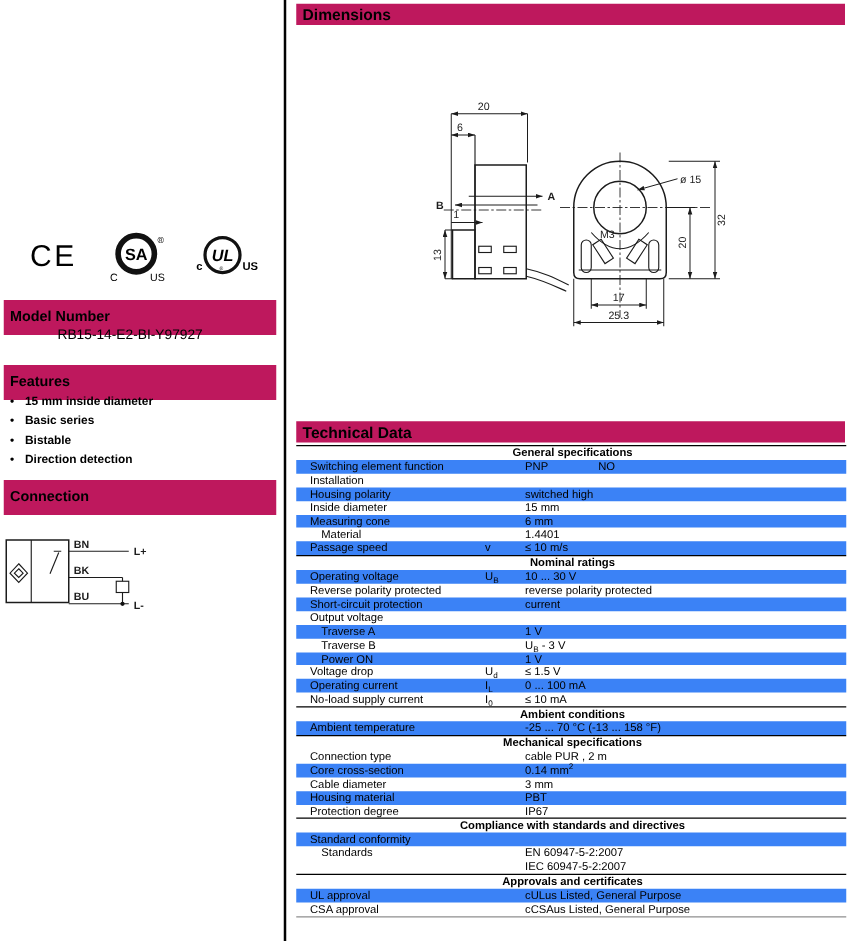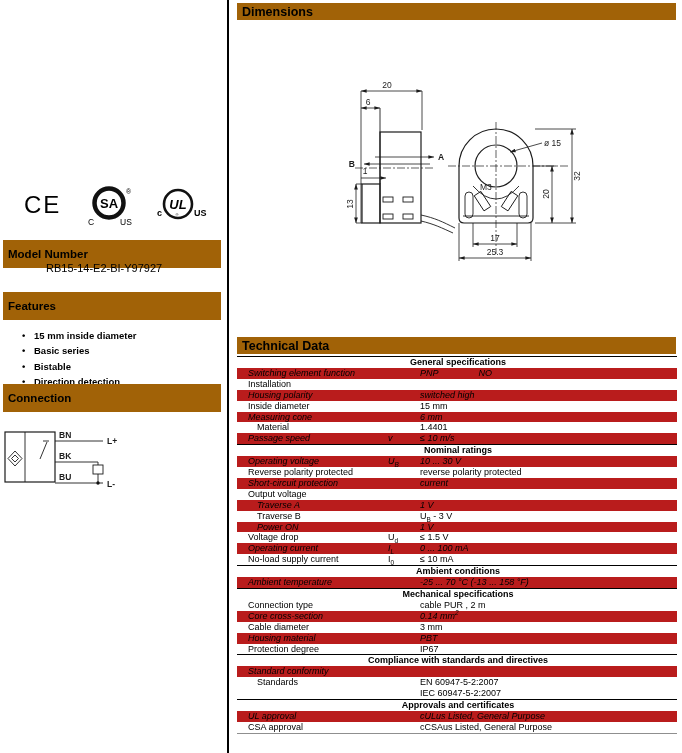--- a/index.html
+++ b/index.html
@@ -2,35 +2,35 @@
 <html><head>
 <meta charset="utf-8">
 <style>
   html,body{margin:0;padding:0;}
   body{
     width:682px;height:753px;position:relative;background:#fff;
     font-family:"Liberation Sans",sans-serif;color:#000;overflow:hidden;
   }
   .abs{position:absolute;}
   #divider{left:227px;top:0;width:2px;height:753px;background:#000;}
-  .bar{background:#a16207;font-weight:bold;display:flex;align-items:center;
+  .bar{background:#be185d;font-weight:bold;display:flex;align-items:center;
        padding-left:5px;box-sizing:border-box;}
   .bar-left{left:3px;width:218px;height:28px;font-size:11.5px;}
   .bar-right{left:237px;width:439px;height:17px;font-size:12.5px;}
   #model-value{left:6px;top:262px;font-weight:normal;font-size:11px;padding-left:40px;}
-  #features-list{left:6px;top:314px;margin:14px;padding:0;list-style:none;
+  #features-list{left:6px;top:314px;margin:0;padding:0;list-style:none;
                  font-weight:bold;font-size:9.5px;width:212px;}
   #features-list li{position:relative;padding-left:14px;line-height:15.3px;}
   #features-list li::before{content:"•";position:absolute;left:2px;}
   
   #techtable{left:237px;top:356px;width:440px;font-size:9px;}
   .sec-h{border-top:1px solid #000;font-weight:bold;height:11px;line-height:11px;
          padding-left:2px;text-align:center;}
   .row{display:flex;height:10.9px;line-height:10.9px;white-space:nowrap;}
-  .row.shaded{background:#b91c1c;font-style:italic;}
+  .row.shaded{background:#3b82f6;}
   .row.multi{height:auto;}
   .c-label{width:151px;padding-left:11px;box-sizing:border-box;}
   .c-label.ind2{padding-left:20px;}
   .c-sym{width:32px;}
   .c-val{flex:1;}
   .c-val .vline{height:10.9px;line-height:10.9px;}
   sub,sup{font-size:6.5px;line-height:0;}
   .gap{margin-left:40px;}
   #table-end{border-top:1px solid #8f8f8f;height:0;}
   

